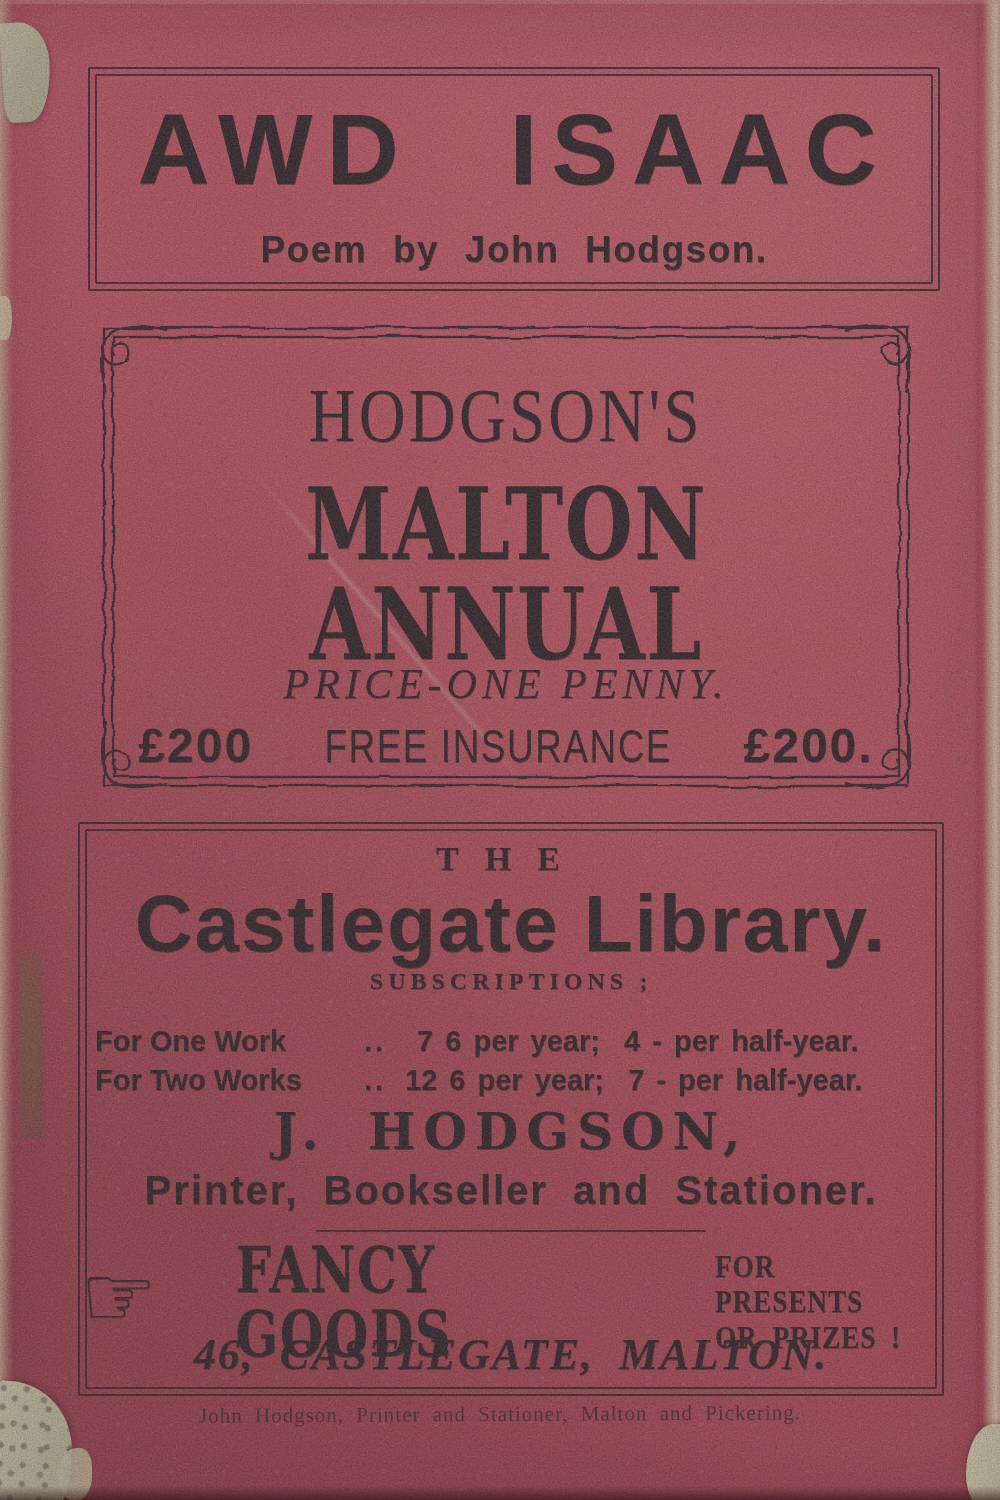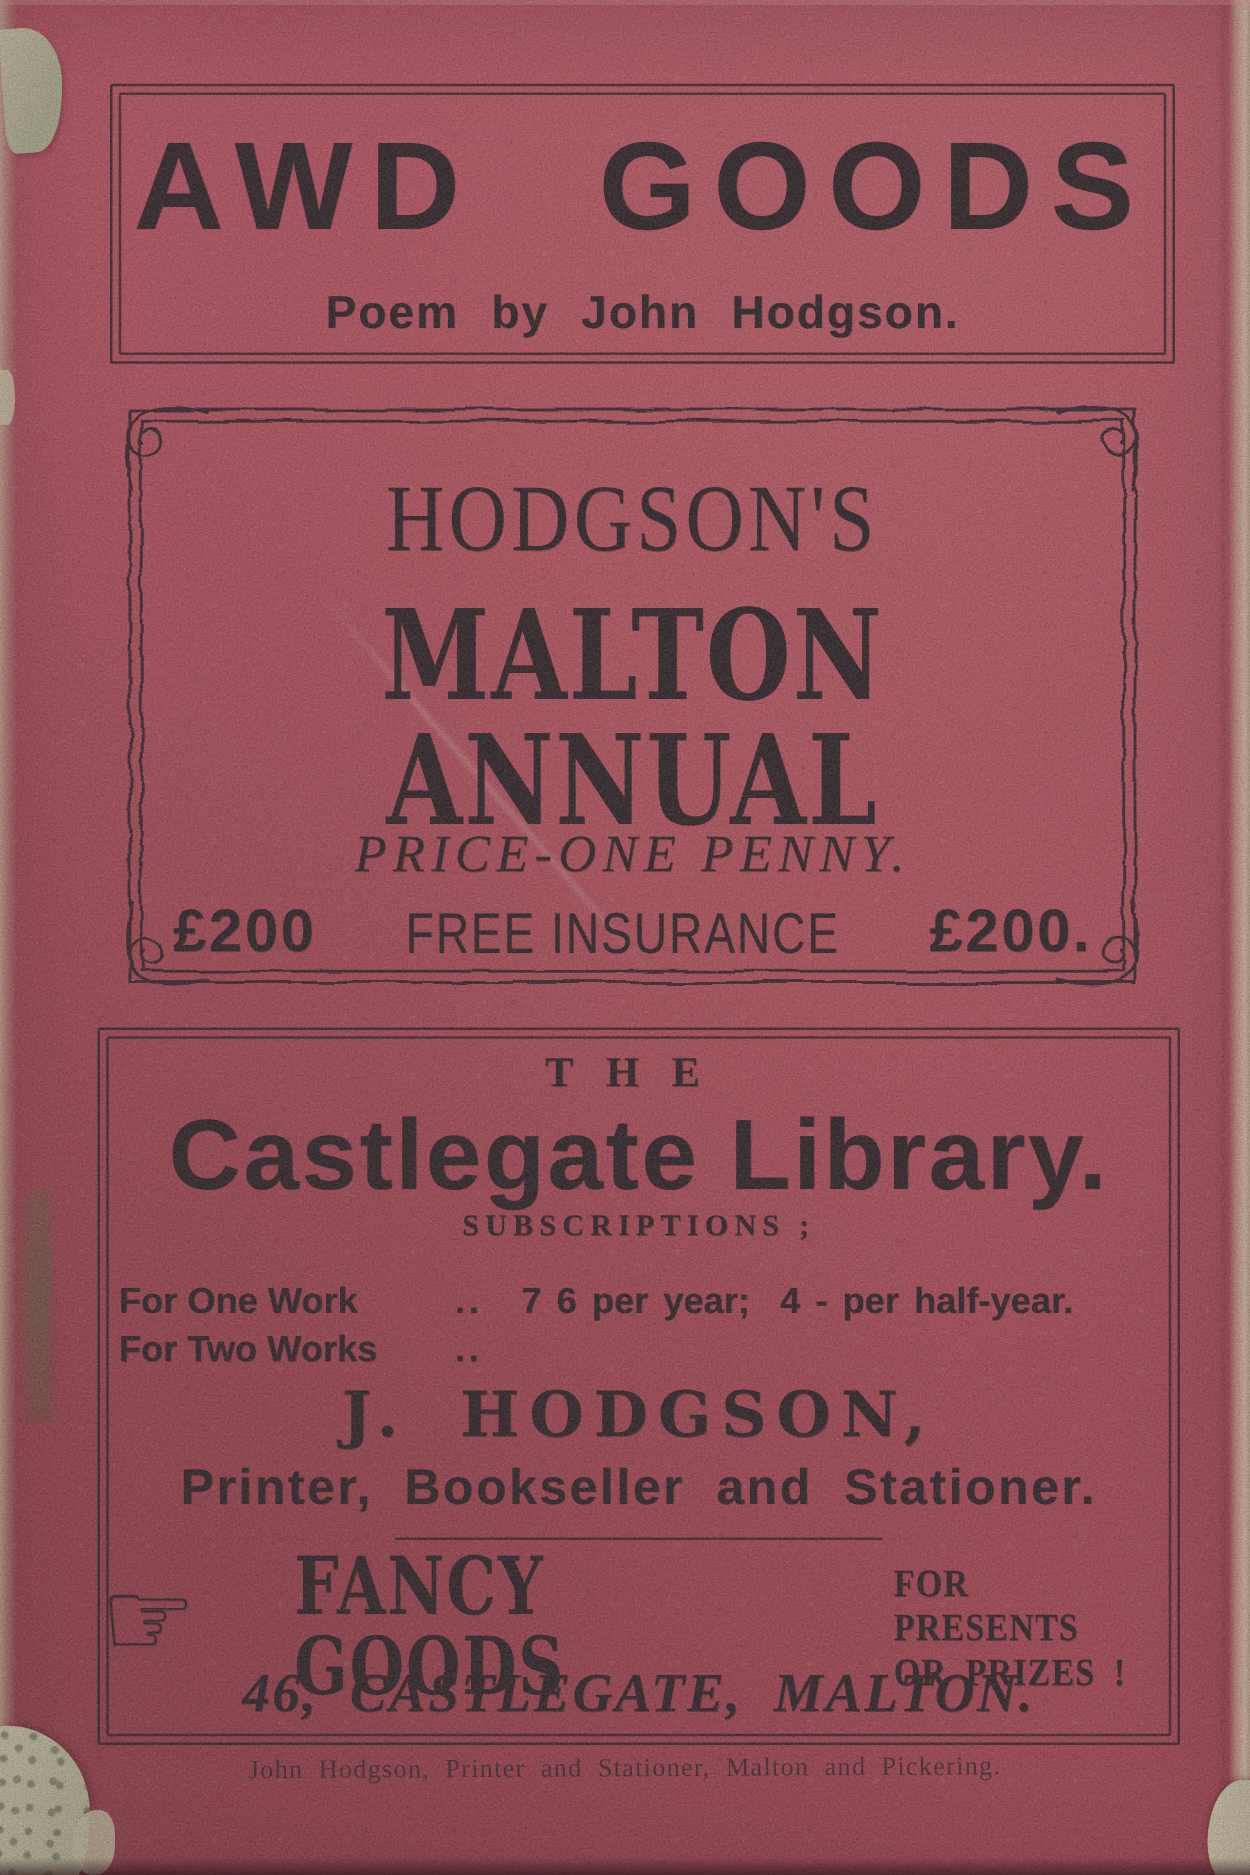--- a/index.html
+++ b/index.html
@@ -138,21 +138,21 @@
   <div class="patch patch-left-notch"></div>
   <div class="patch smudge-left"></div>
   <div class="patch patch-bottom-left"></div>
   <div class="patch patch-bottom-left2"></div>
   <div class="edge-strip-right"></div>
   <div class="patch patch-bottom-right"></div>
   <div class="edge-top"></div>
   <div class="crease"></div>
 
   <div class="rule-box box-top">
-    <div class="ink awd-title">AWD GOODS</div>
+    <div class="ink awd-title">AWD ISAAC</div>
     <div class="ink awd-sub">Poem by John Hodgson.</div>
   </div>
 
   <div class="box-annual">
     <svg class="frame" viewBox="0 0 828 478" aria-hidden="true">
       <defs>
         <filter id="wobble" x="-5%" y="-5%" width="110%" height="110%">
           <feTurbulence type="fractalNoise" baseFrequency="0.018 0.05" numOctaves="2" seed="7" result="n"></feTurbulence>
           <feDisplacementMap in="SourceGraphic" in2="n" scale="6" xChannelSelector="R" yChannelSelector="G"></feDisplacementMap>
         </filter>
@@ -186,20 +186,21 @@
     <div class="ink lib-line subs-label">SUBSCRIPTIONS ;</div>
     <div class="rates">
       <div class="ink rate-row">
         <span class="lbl">For One Work</span>
         <span class="dots">..</span>
         <span class="val"> 7 6 per year;  4 - per half-year.</span>
       </div>
       <div class="ink rate-row">
         <span class="lbl">For Two Works</span>
         <span class="dots">..</span>
+        <span class="val">12 6 per year;  7 - per half-year.</span>
       </div>
     </div>
     <div class="ink lib-line proprietor">J. HODGSON,</div>
     <div class="ink lib-line trades">Printer, Bookseller and Stationer.</div>
     <div class="divider"></div>
     <div class="fancy-row">
       <span class="ink manicule">☞</span>
       <span class="ink fancy-goods"><span class="squeeze">FANCY GOODS</span></span>
       <span class="ink fancy-note">
         <span>FOR PRESENTS</span>

